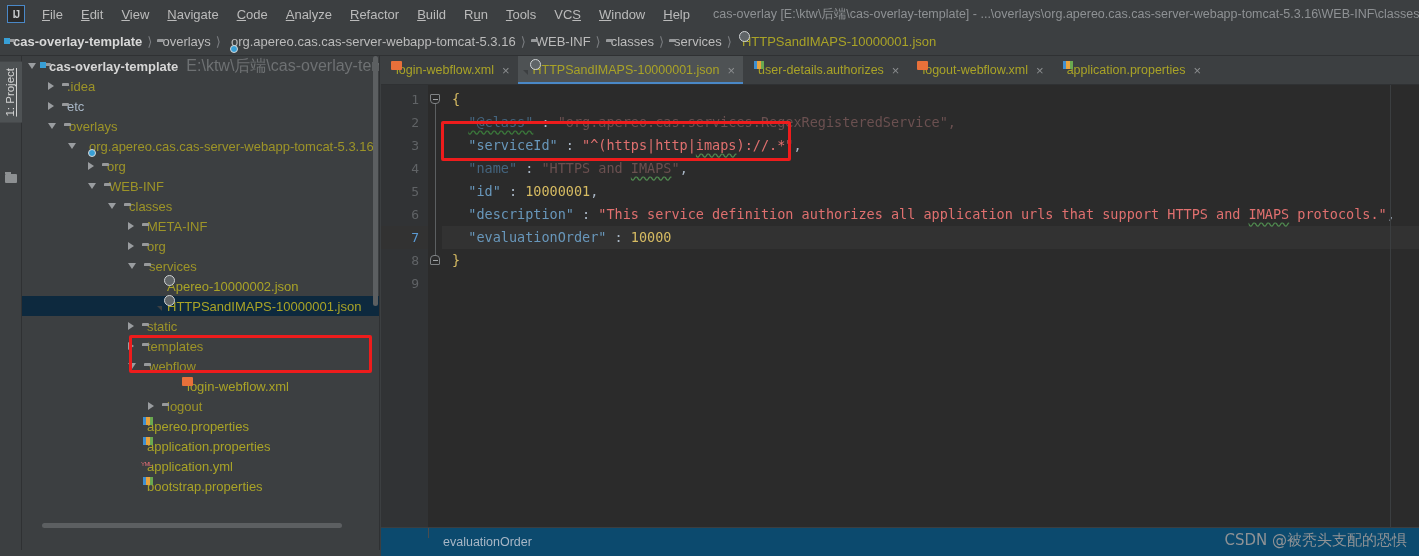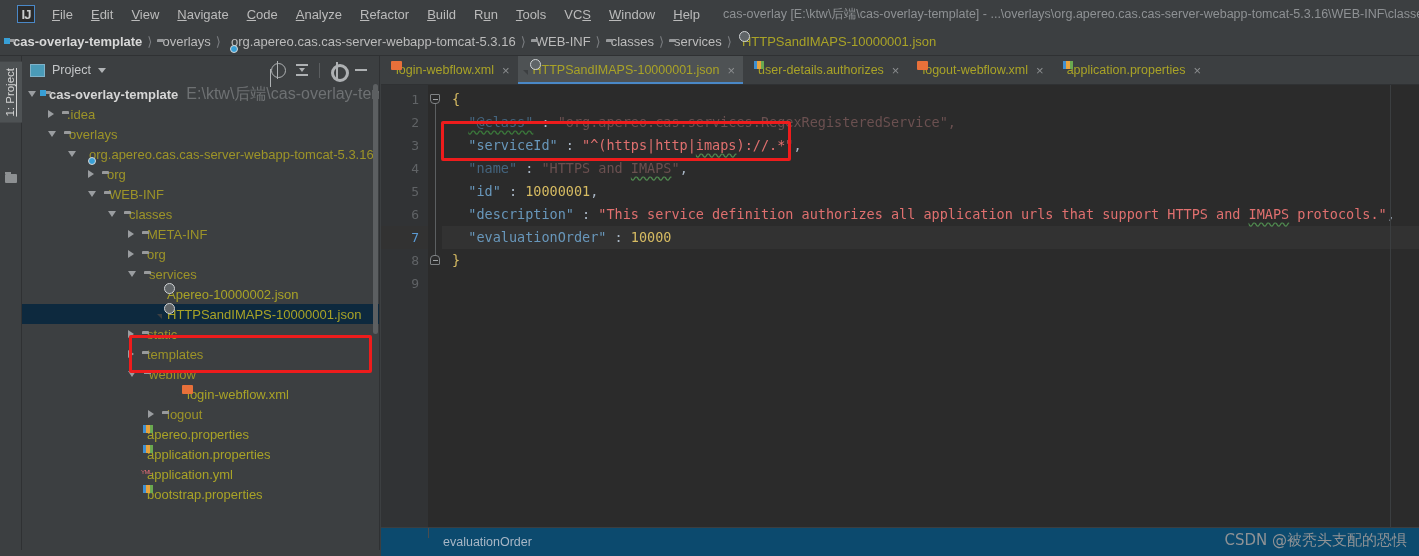--- a/index.html
+++ b/index.html
@@ -11,23 +11,23 @@
   }
   #app { position: relative; width: 1419px; height: 556px; }
 
   
   .menubar {
     position: absolute; top: 0; left: 0; width: 1419px; height: 28px;
     background: #3c3f41; display: flex; align-items: center;
     padding-left: 4px;
   }
   .ij-logo {
-    width: 18px; height: 18px; margin: 0 8px 0 13px;
+    width: 18px; height: 18px; margin: 0 8px 0 3px;
     border: 1px solid #4a88c7; background: #2b2b2b;
-    color: #c9ccce; font-size: 13px; font-weight: bold;
+    color: #c9ccce; font-size: 10px; font-weight: bold;
     display: flex; align-items: center; justify-content: center;
     letter-spacing: -1px;
   }
   .menu-item {
     color: #bbbbbb; font-size: 13px; padding: 3px 9px;
     white-space: nowrap; cursor: default;
   }
   .menu-item .mn { text-decoration: underline; }
   .win-title {
     color: #8e9194; font-size: 12.5px; margin-left: 14px;
@@ -384,44 +384,37 @@
       <span class="lbl">HTTPSandIMAPS-10000001.json</span>
     </div>
   </div>
 
   <div class="toolstrip">
     <div class="vtab">1: Project</div>
     <div class="vtab-folder"></div>
   </div>
 
   <div class="projpanel">
-    <div class="proj-toolbar">
-      <span class="pt-icon"></span>
-      <span class="pt-label">Project</span>
-      <span class="pt-caret"></span>
-      <span class="pt-right">
-        <span class="ic-btn ic-target"></span>
-        <span class="ic-btn ic-collapse"></span>
-        <span class="divider-v"></span>
-        <span class="ic-btn ic-gear"></span>
-        <span class="ic-btn ic-min"></span>
-      </span>
-    </div>
 
     <div class="tree" id="tree-root">
       <div class="trow" style="padding-left: 6px;">
           <span class="tarrow expanded"></span>
           <span class="ico" style="margin-left: 4px;"><span class="ico-folder badge"></span></span>
           <span class="tlabel root">cas-overlay-template</span>
           <span class="tpath">E:\ktw\后端\cas-overlay-templat</span>
         </div>
         <div class="trow" style="padding-left: 26px;">
           <span class="tarrow collapsed"></span>
           <span class="ico" style="margin-left: 4px;"><span class="ico-folder"></span></span>
           <span class="tlabel folder-y">.idea</span>
+        </div>
+        <div class="trow" style="padding-left: 26px;">
+          <span class="tarrow collapsed"></span>
+          <span class="ico" style="margin-left: 4px;"><span class="ico-folder"></span></span>
+          <span class="tlabel plain">etc</span>
         </div>
         <div class="trow" style="padding-left: 26px;">
           <span class="tarrow expanded"></span>
           <span class="ico" style="margin-left: 4px;"><span class="ico-folder"></span></span>
           <span class="tlabel folder-y">overlays</span>
         </div>
         <div class="trow" style="padding-left: 46px;">
           <span class="tarrow expanded"></span>
           <span class="ico" style="margin-left: 4px;"><span class="ico-mod"></span></span>
           <span class="tlabel folder-y">org.apereo.cas.cas-server-webapp-tomcat-5.3.16</span>

